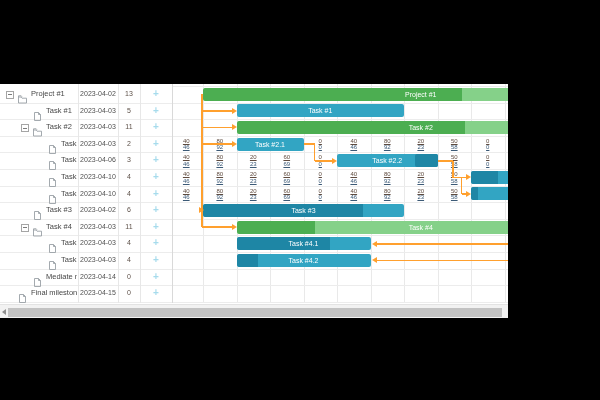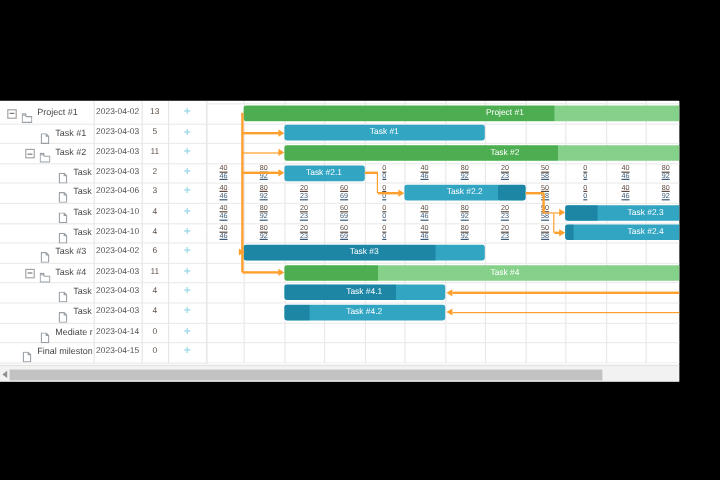--- a/index.html
+++ b/index.html
@@ -1,18 +1,18 @@
 <!DOCTYPE html>
 <html><head>
 <meta charset="utf-8">
 <style>
   html,body{margin:0;padding:0;background:#000;}
   .stage{position:relative;width:600px;height:400px;background:#000;overflow:hidden;
          font-family:"Liberation Sans",sans-serif;}
-  .app{position:absolute;left:0;top:84px;width:566px;height:234px;background:#fff;overflow:hidden;}
+  .app{position:absolute;left:0;top:84px;width:508px;height:234px;background:#fff;overflow:hidden;}
   
   .grid{position:absolute;left:0;top:0;width:173px;height:219px;background:#fff;}
   .g-row{position:absolute;left:0;width:173px;height:16.6px;border-bottom:1px solid #ececec;}
   .g-name{position:absolute;top:0;height:16.6px;line-height:16.6px;font-size:7.5px;color:#474747;
           white-space:nowrap;overflow:hidden;}
   .g-date{position:absolute;left:78px;width:40px;top:0;height:16.6px;line-height:16.6px;
           font-size:7px;color:#4f4f4f;text-align:center;}
   .g-dur{position:absolute;left:118px;width:22px;top:0;height:16.6px;line-height:16.6px;
          font-size:7px;color:#5d5048;text-align:center;}
   .g-add{position:absolute;left:140px;width:32px;top:0;height:16.6px;line-height:15px;

